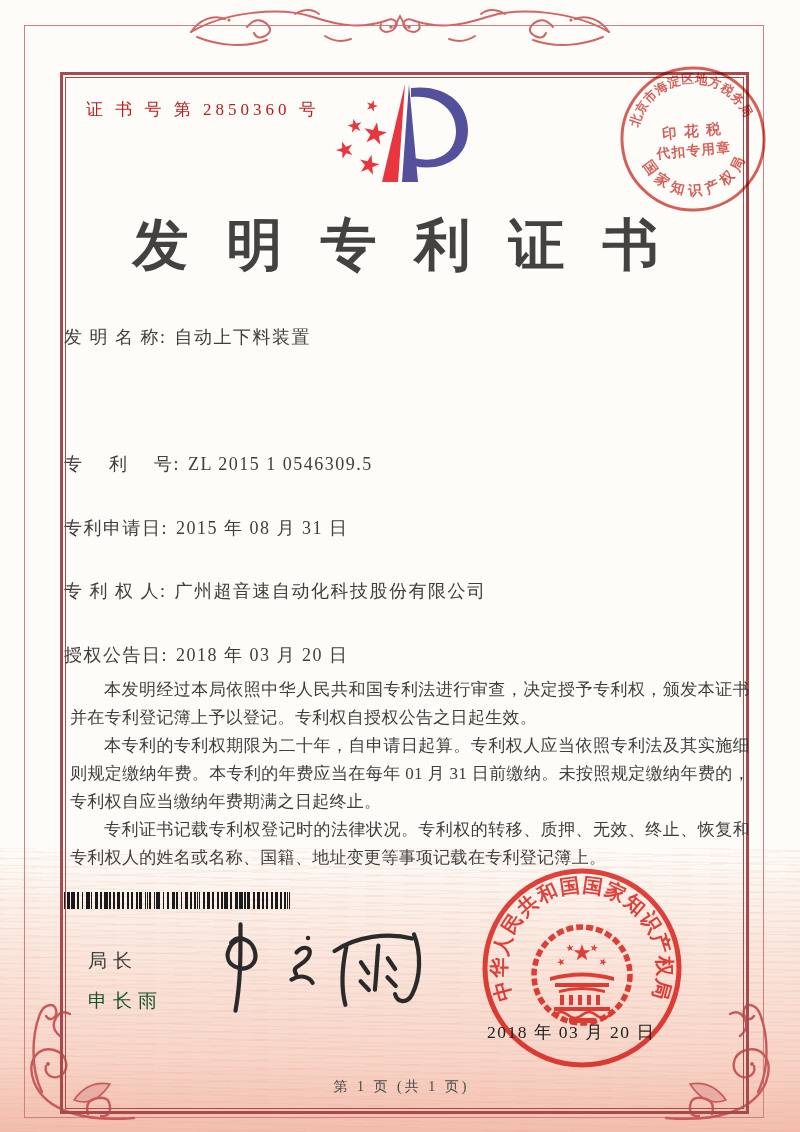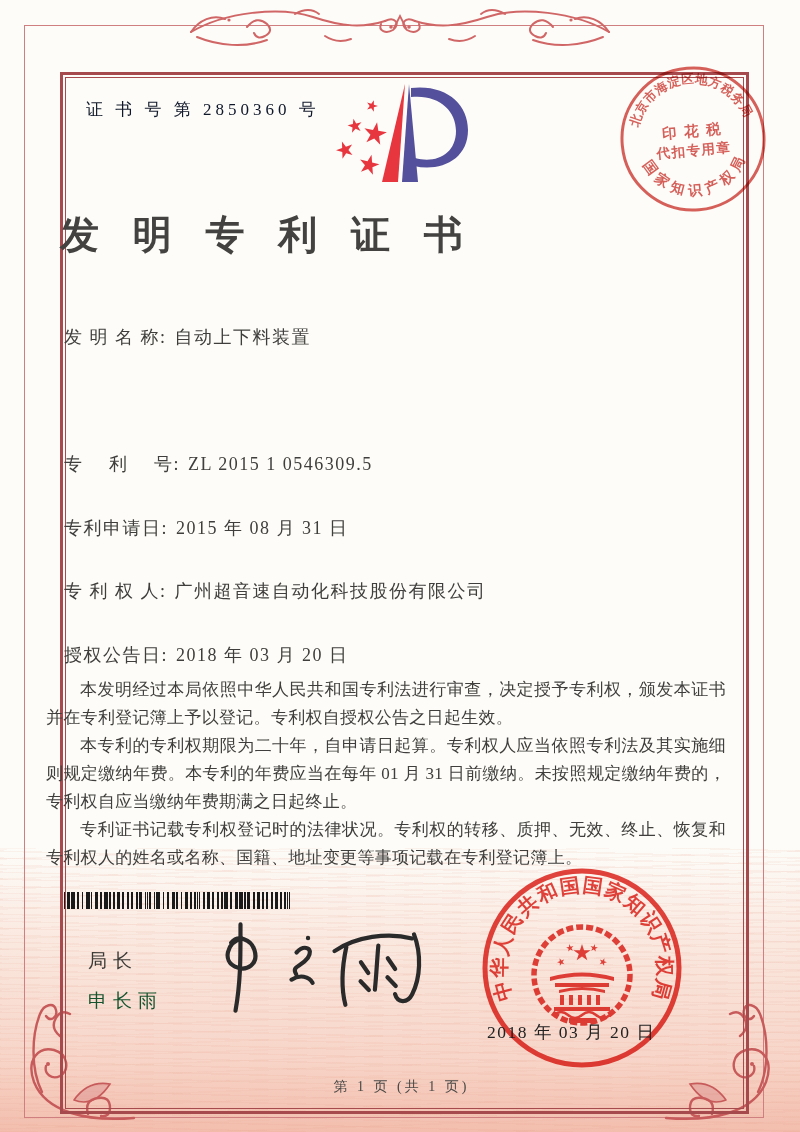--- a/index.html
+++ b/index.html
@@ -24,28 +24,28 @@
   
   .inner-border{
     position:absolute;left:60px;top:72px;width:683px;height:1036px;
     border:3px solid #a64a4e;
   }
   .inner-border::after{
     content:"";position:absolute;left:2px;top:2px;right:2px;bottom:2px;
     border:1px solid #a64a4e;
   }
   .ornament{position:absolute;}
-  .cert-no{position:absolute;left:86px;top:98px;font-size:17px;letter-spacing:4px;color:#0f172a;}
+  .cert-no{position:absolute;left:86px;top:98px;font-size:17px;letter-spacing:4px;color:#b91c1c;}
   .doc-title{
-    position:absolute;left:60px;top:208px;width:683px;text-align:left;
-    font-size:39px;font-weight:600;letter-spacing:12px;color:#434241;
+    position:absolute;left:60px;top:208px;width:683px;text-align:center;
+    font-size:56px;font-weight:600;letter-spacing:12px;color:#434241;
   }
   .field-row{position:absolute;left:64px;font-size:18px;letter-spacing:1.5px;white-space:nowrap;}
   .field-row .lbl{margin-right:8px;text-align:right;}
-  .body-text{position:absolute;left:46px;top:676px;width:680px;font-family:Liberation Serif, serif;}
+  .body-text{position:absolute;left:70px;top:676px;width:680px;font-family:Liberation Serif, serif;}
   .body-text p{margin:0;font-size:17px;line-height:28px;letter-spacing:0.3px;text-indent:2em;text-align:justify;}
   .barcode{
     position:absolute;left:64px;top:892px;width:226px;height:17px;
     background:
       repeating-linear-gradient(90deg,#1a1a1a 0 1.5px,rgba(0,0,0,0) 1.5px 4.5px),
       repeating-linear-gradient(90deg,rgba(0,0,0,0) 0 3px,#1a1a1a 3px 4px,rgba(0,0,0,0) 4px 10px),
       repeating-linear-gradient(90deg,rgba(0,0,0,0) 0 7px,#1a1a1a 7px 9.5px,rgba(0,0,0,0) 9.5px 17px);
   }
   .sig-title{position:absolute;left:88px;top:948px;font-size:19px;letter-spacing:6px;color:#3a3936;}
   .sig-name{position:absolute;left:88px;top:988px;font-size:19px;letter-spacing:6px;color:#14532d;text-align:center;}

